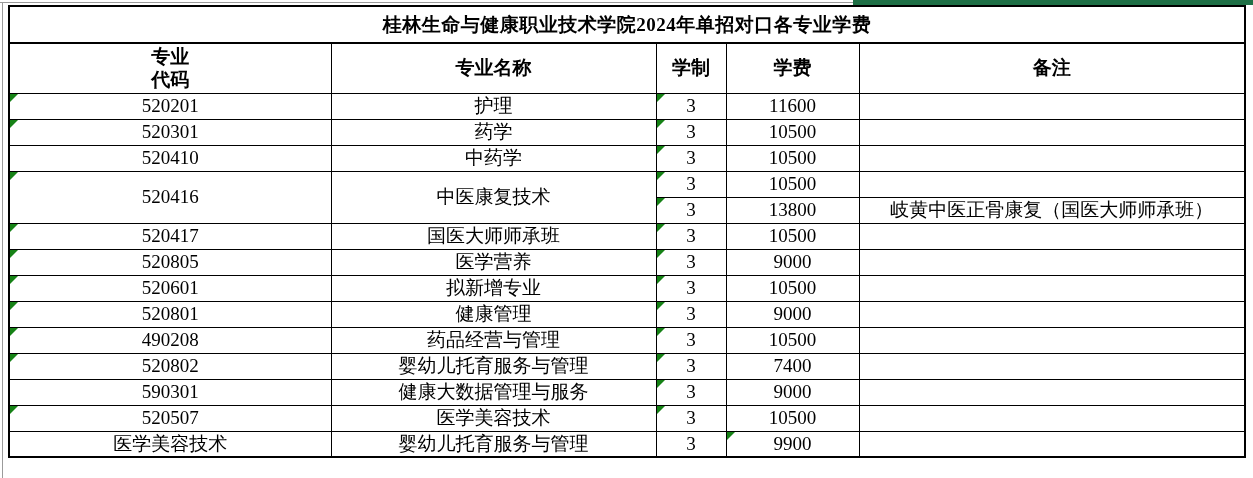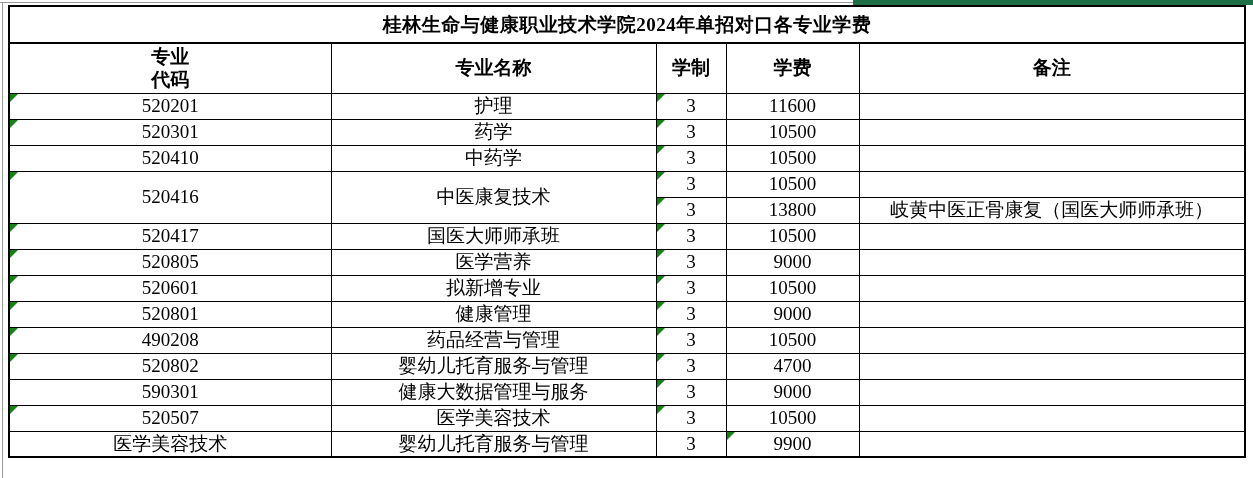--- a/index.html
+++ b/index.html
@@ -171,21 +171,21 @@
         <td class="c-code"><span class="tri"></span>490208</td>
         <td class="c-name">药品经营与管理</td>
         <td class="c-years"><span class="tri"></span>3</td>
         <td class="c-fee">10500</td>
         <td class="c-remark"></td>
       </tr>
       <tr>
         <td class="c-code"><span class="tri"></span>520802</td>
         <td class="c-name">婴幼儿托育服务与管理</td>
         <td class="c-years"><span class="tri"></span>3</td>
-        <td class="c-fee">4700</td>
+        <td class="c-fee">7400</td>
         <td class="c-remark"></td>
       </tr>
       <tr>
         <td class="c-code">590301</td>
         <td class="c-name">健康大数据管理与服务</td>
         <td class="c-years"><span class="tri"></span>3</td>
         <td class="c-fee">9000</td>
         <td class="c-remark"></td>
       </tr>
       <tr>

